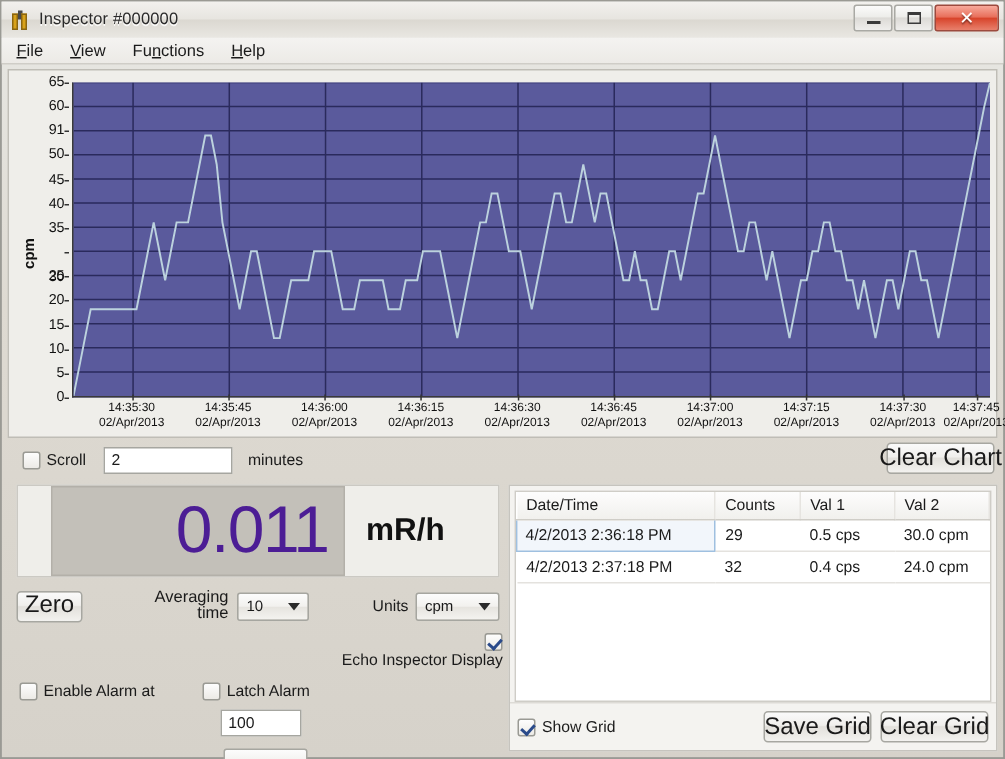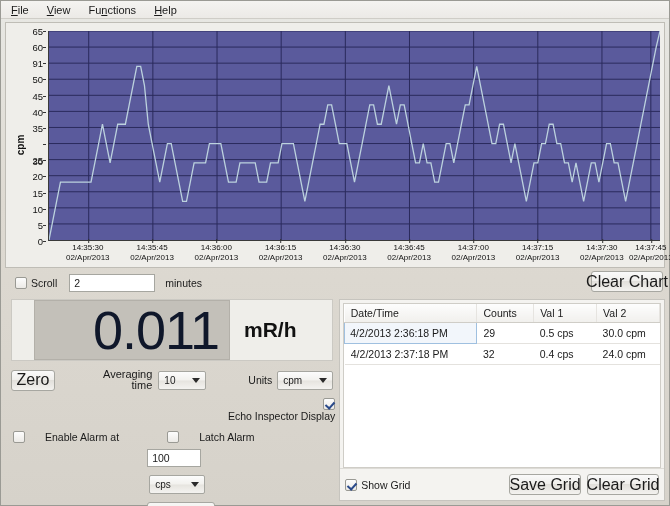--- a/index.html
+++ b/index.html
@@ -187,21 +187,21 @@
   }
   #lcd {
     margin-left: 22px;
     width: 196px; height: 60px;
     background: #c3c0b9;
     border: 1px solid #b3b0a9;
     display: flex; align-items: center; justify-content: flex-end;
     padding-right: 10px;
   }
   #lcdvalue {
-    font-size: 54px; color: #0f172a; font-weight: 400;
+    font-size: 44px; color: #4c1d95; font-weight: 400;
     letter-spacing: -1px; line-height: 1;
   }
   #unitbig {
     font-size: 21px; font-weight: bold; color: #111;
     margin-left: 14px;
   }
   #ctlrow1 {
     display: flex; align-items: center;
     margin: 8px 2px 0 6px;
     position: relative; height: 24px;
@@ -218,21 +218,21 @@
   }
   .combo .cval { flex: 1 1 auto; }
   .combo .arrow {
     width: 0; height: 0; margin-left: 8px; margin-right: 3px;
     border-left: 4px solid transparent;
     border-right: 4px solid transparent;
     border-top: 5px solid #2a2a2a;
   }
   .twoline { font-size: 11px; color:#1a1a1a; line-height: 11px; text-align: right; }
   #ctlrow2 { display:flex; align-items:flex-end; margin: 7px 0 0 18px; flex-direction: column; }
-  #ctlrow3 { display:flex; align-items:center; margin: 9px 0 0 8px; gap: 16px; }
+  #ctlrow3 { display:flex; align-items:center; margin: 9px 0 0 8px; }
   #ctlrow4 { display:flex; align-items:center; margin: 6px 0 0 8px; gap: 8px; flex-direction: column; }
   
   #rightpanel {
     flex: 1 1 auto;
     display: flex; flex-direction: column;
     border: 1px solid #c6c4be;
     background: #f4f3f0;
     margin-top: 3px;
     min-width: 0;
   }
@@ -283,20 +283,39 @@
   .bell::after {
     content:""; position:absolute; left:0; top:8px;
     width:11px; height:1.5px; background:#b9b8b3;
   }
 </style>
 </head>
 <body>
 
 <div id="window">
 
+  <div id="titlebar">
+    <div id="appicon">
+      <div class="b3"></div>
+        <div class="b1"></div>
+        <div class="b2"></div>
+    </div>
+    <div id="title">Inspector #000000</div>
+    <div id="wincontrols">
+      <div class="wbtn">
+          <span class="minbar"></span>
+        </div>
+      <div class="wbtn">
+          <span class="maxbox"></span>
+        </div>
+      <div class="wbtn close">
+          <span class="x">✕</span>
+        </div>
+    </div>
+  </div>
 
   <div id="menubar">
     <div class="menuitem"><u>F</u><span>ile</span></div>
     <div class="menuitem"><u>V</u><span>iew</span></div>
     <div class="menuitem">Fu<u>n</u><span>ctions</span></div>
     <div class="menuitem"><u>H</u><span>elp</span></div>
   </div>
 
   <div id="chartpanel">
     <div id="ylabel">cpm</div>

